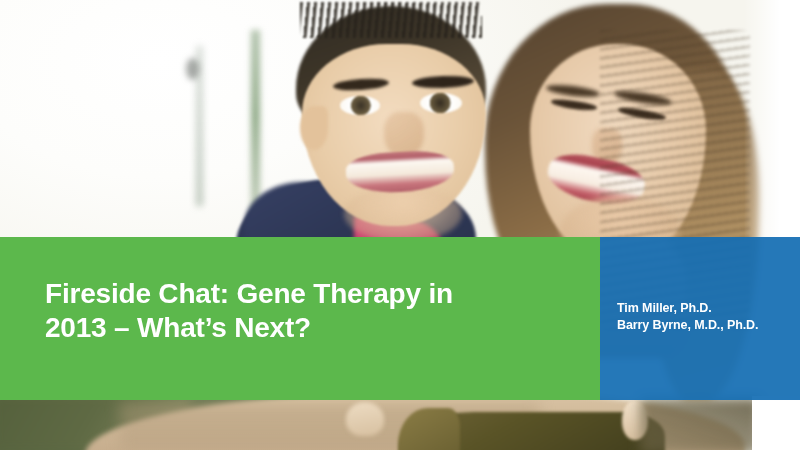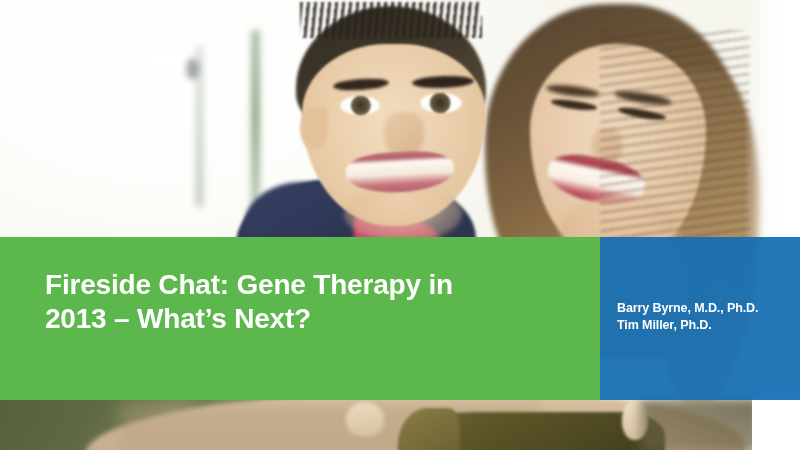--- a/index.html
+++ b/index.html
@@ -389,21 +389,21 @@
   .blue-bar {
     position: absolute;
     left: 600px; top: 237px;
     width: 200px; height: 163px;
     background: rgba(20, 110, 180, 0.93);
   }
 
   .title {
     position: absolute;
     left: 45px;
-    top: 268px;
+    top: 277px;
     width: 530px;
     color: #ffffff;
     font-family: "Liberation Sans", sans-serif;
     font-weight: bold;
     font-size: 28px;
     line-height: 34px;
     letter-spacing: -0.2px;
   }
 
   .speakers {
@@ -477,17 +477,17 @@
   <div class="green-bar"></div>
 
   <div class="blue-bar"></div>
 
   <div class="title">
     <div>Fireside Chat: Gene Therapy in</div>
     <div>2013 – What’s Next?</div>
   </div>
 
   <div class="speakers">
+    <div>Tim Miller, Ph.D.</div>
     <div>Barry Byrne, M.D., Ph.D.</div>
-    <div>Tim Miller, Ph.D.</div>
   </div>
 
 </div>
 
 </body></html>

